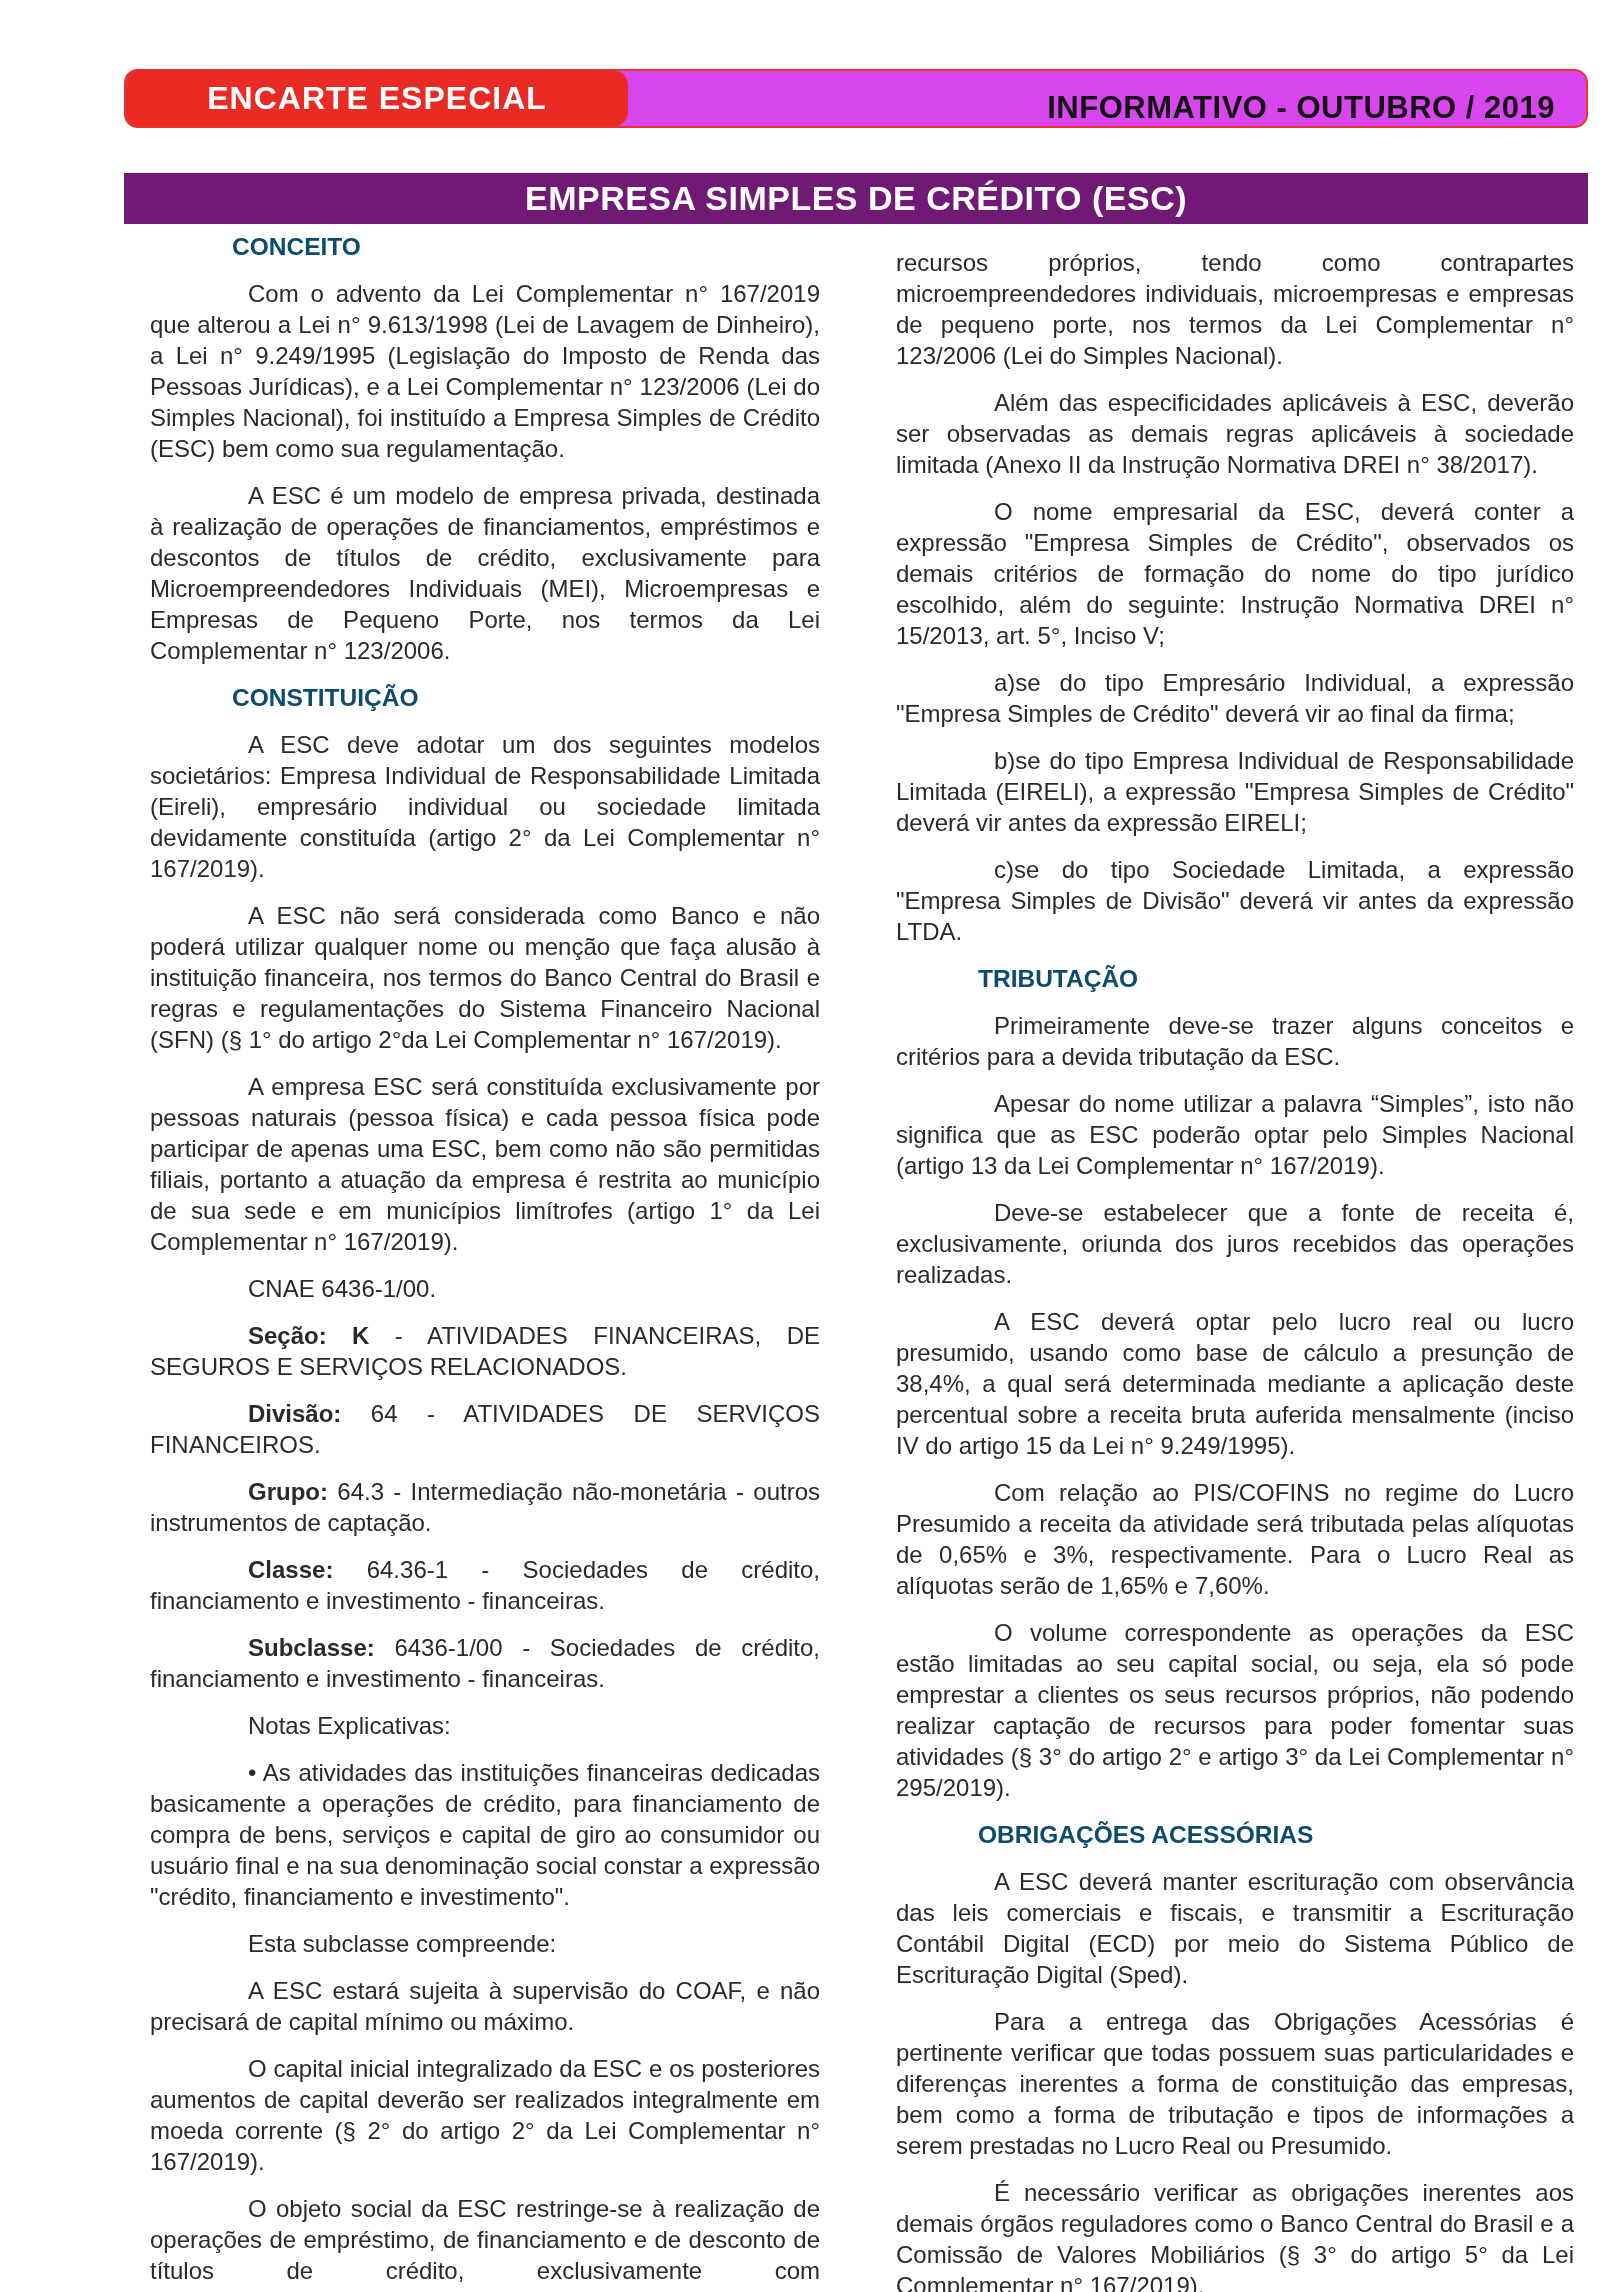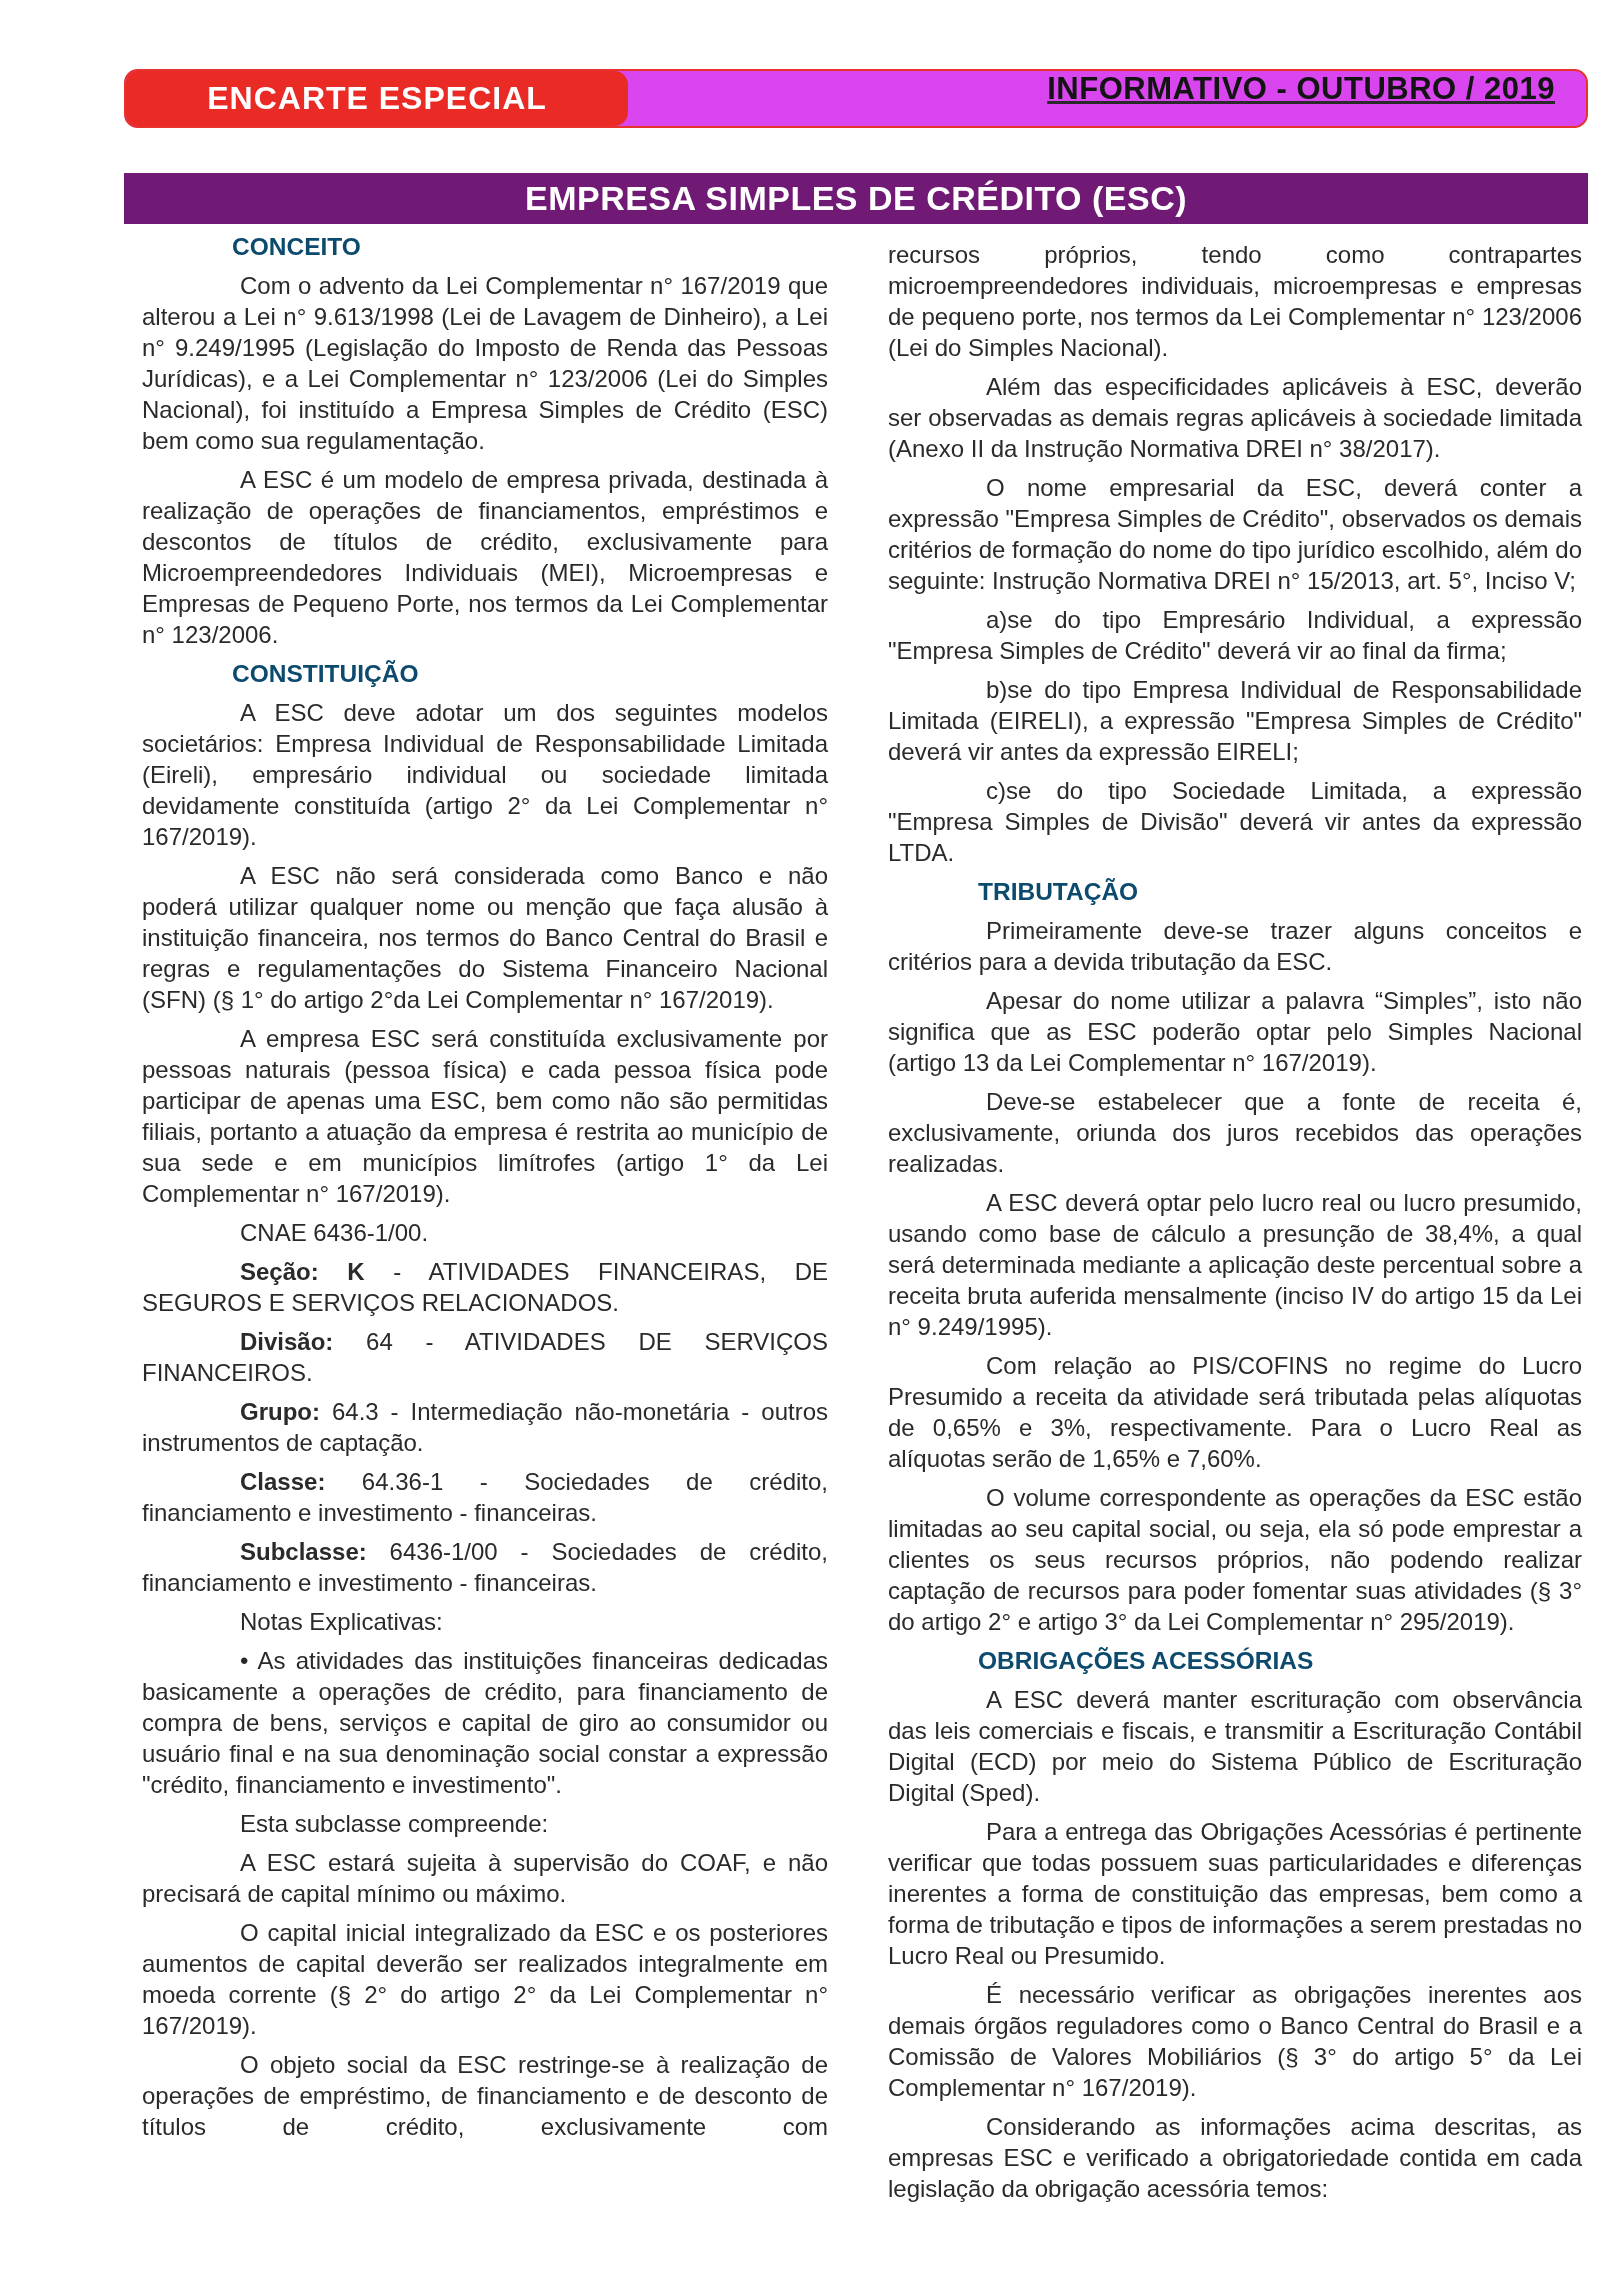--- a/index.html
+++ b/index.html
@@ -5,29 +5,29 @@
   html, body { margin: 0; padding: 0; background: #ffffff; }
   body { width: 1623px; height: 2293px; position: relative; overflow: hidden;
          font-family: "Liberation Sans", sans-serif; color: #2a2a2a; }
   .topbar { position: absolute; left: 124px; top: 69px; width: 1464px; height: 59px;
             border: 2.9px solid #e8322e; border-radius: 13.7px; box-sizing: border-box;
             background: #d946ef; overflow: hidden; }
   .topbar .left { position: absolute; left: 0; top: 0; bottom: 0; width: 502px;
                   background: #ea2a25; border-radius: 9.8px 13.7px 13.7px 9.8px;
                   display: flex; align-items: center; justify-content: center; }
   .topbar .left span { color: #ffffff; font-weight: bold; font-size: 32px; letter-spacing: 1px; }
-  .topbar .right { position: absolute; right: 31px; top: 0; bottom: 0; display: flex; align-items: flex-start; text-decoration: underline; }
+  .topbar .right { position: absolute; right: 31px; top: 0; bottom: 0; display: flex; align-items: flex-end; }
   .topbar .right span { color: #141414; font-weight: bold; font-size: 31px; letter-spacing: 0.5px; }
   .titlebar { position: absolute; left: 124px; top: 173px; width: 1464px; height: 51px;
               background: #701a75; display: flex; align-items: center; justify-content: center; }
   .titlebar span { color: #ffffff; font-weight: bold; font-size: 34px; letter-spacing: 0.5px; }
   .col { position: absolute; top: 231px; font-size: 24px; line-height: 31px; text-align: justify; }
   .col.left { left: 134px; width: 702px; }
   .col.right { left: 880px; width: 710px; }
-  .col p { margin: 8px; text-indent: 98px; }
+  .col p { margin: 16px; text-indent: 98px; }
   .col p.cont { text-indent: 0; }
   .col h3 { margin: 0; padding-left: 98px; font-size: 24.5px; line-height: 31px; font-weight: bold; color: #0c4a6e; }
   .col b { font-weight: bold; }
 </style>
 </head>
 <body>
 
 <div class="topbar">
   <div class="left">
     <span>ENCARTE ESPECIAL</span>

